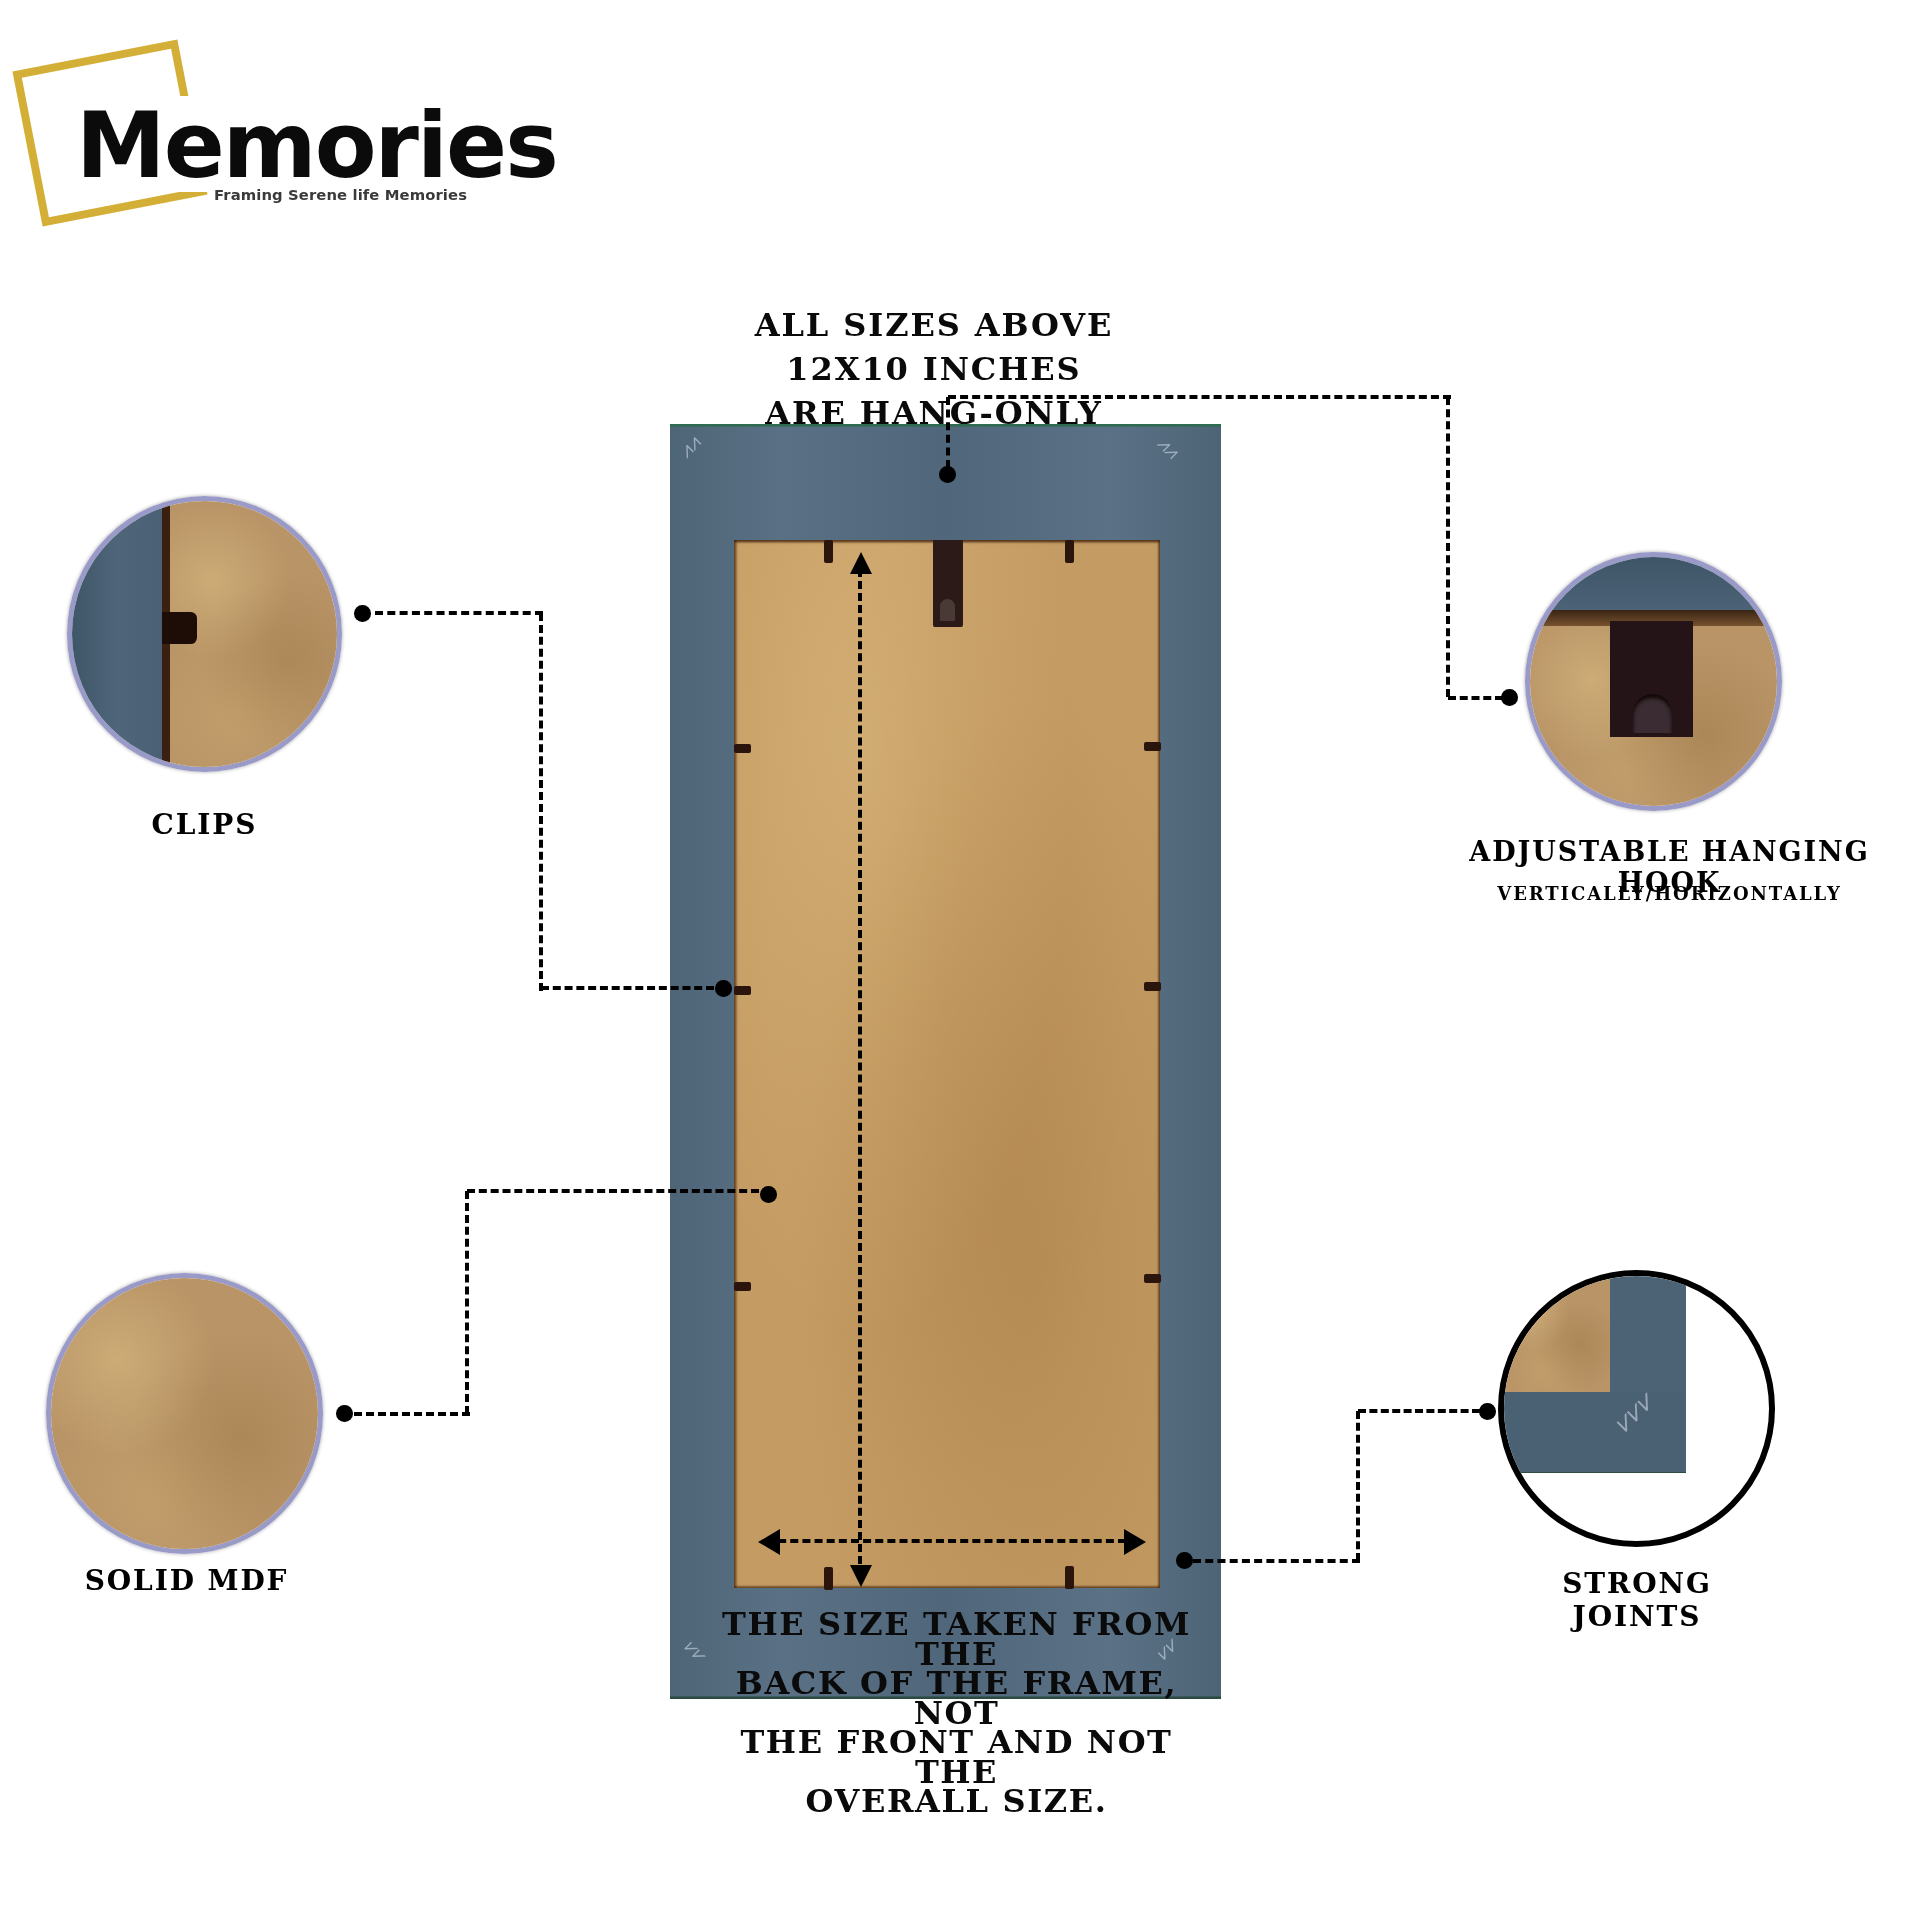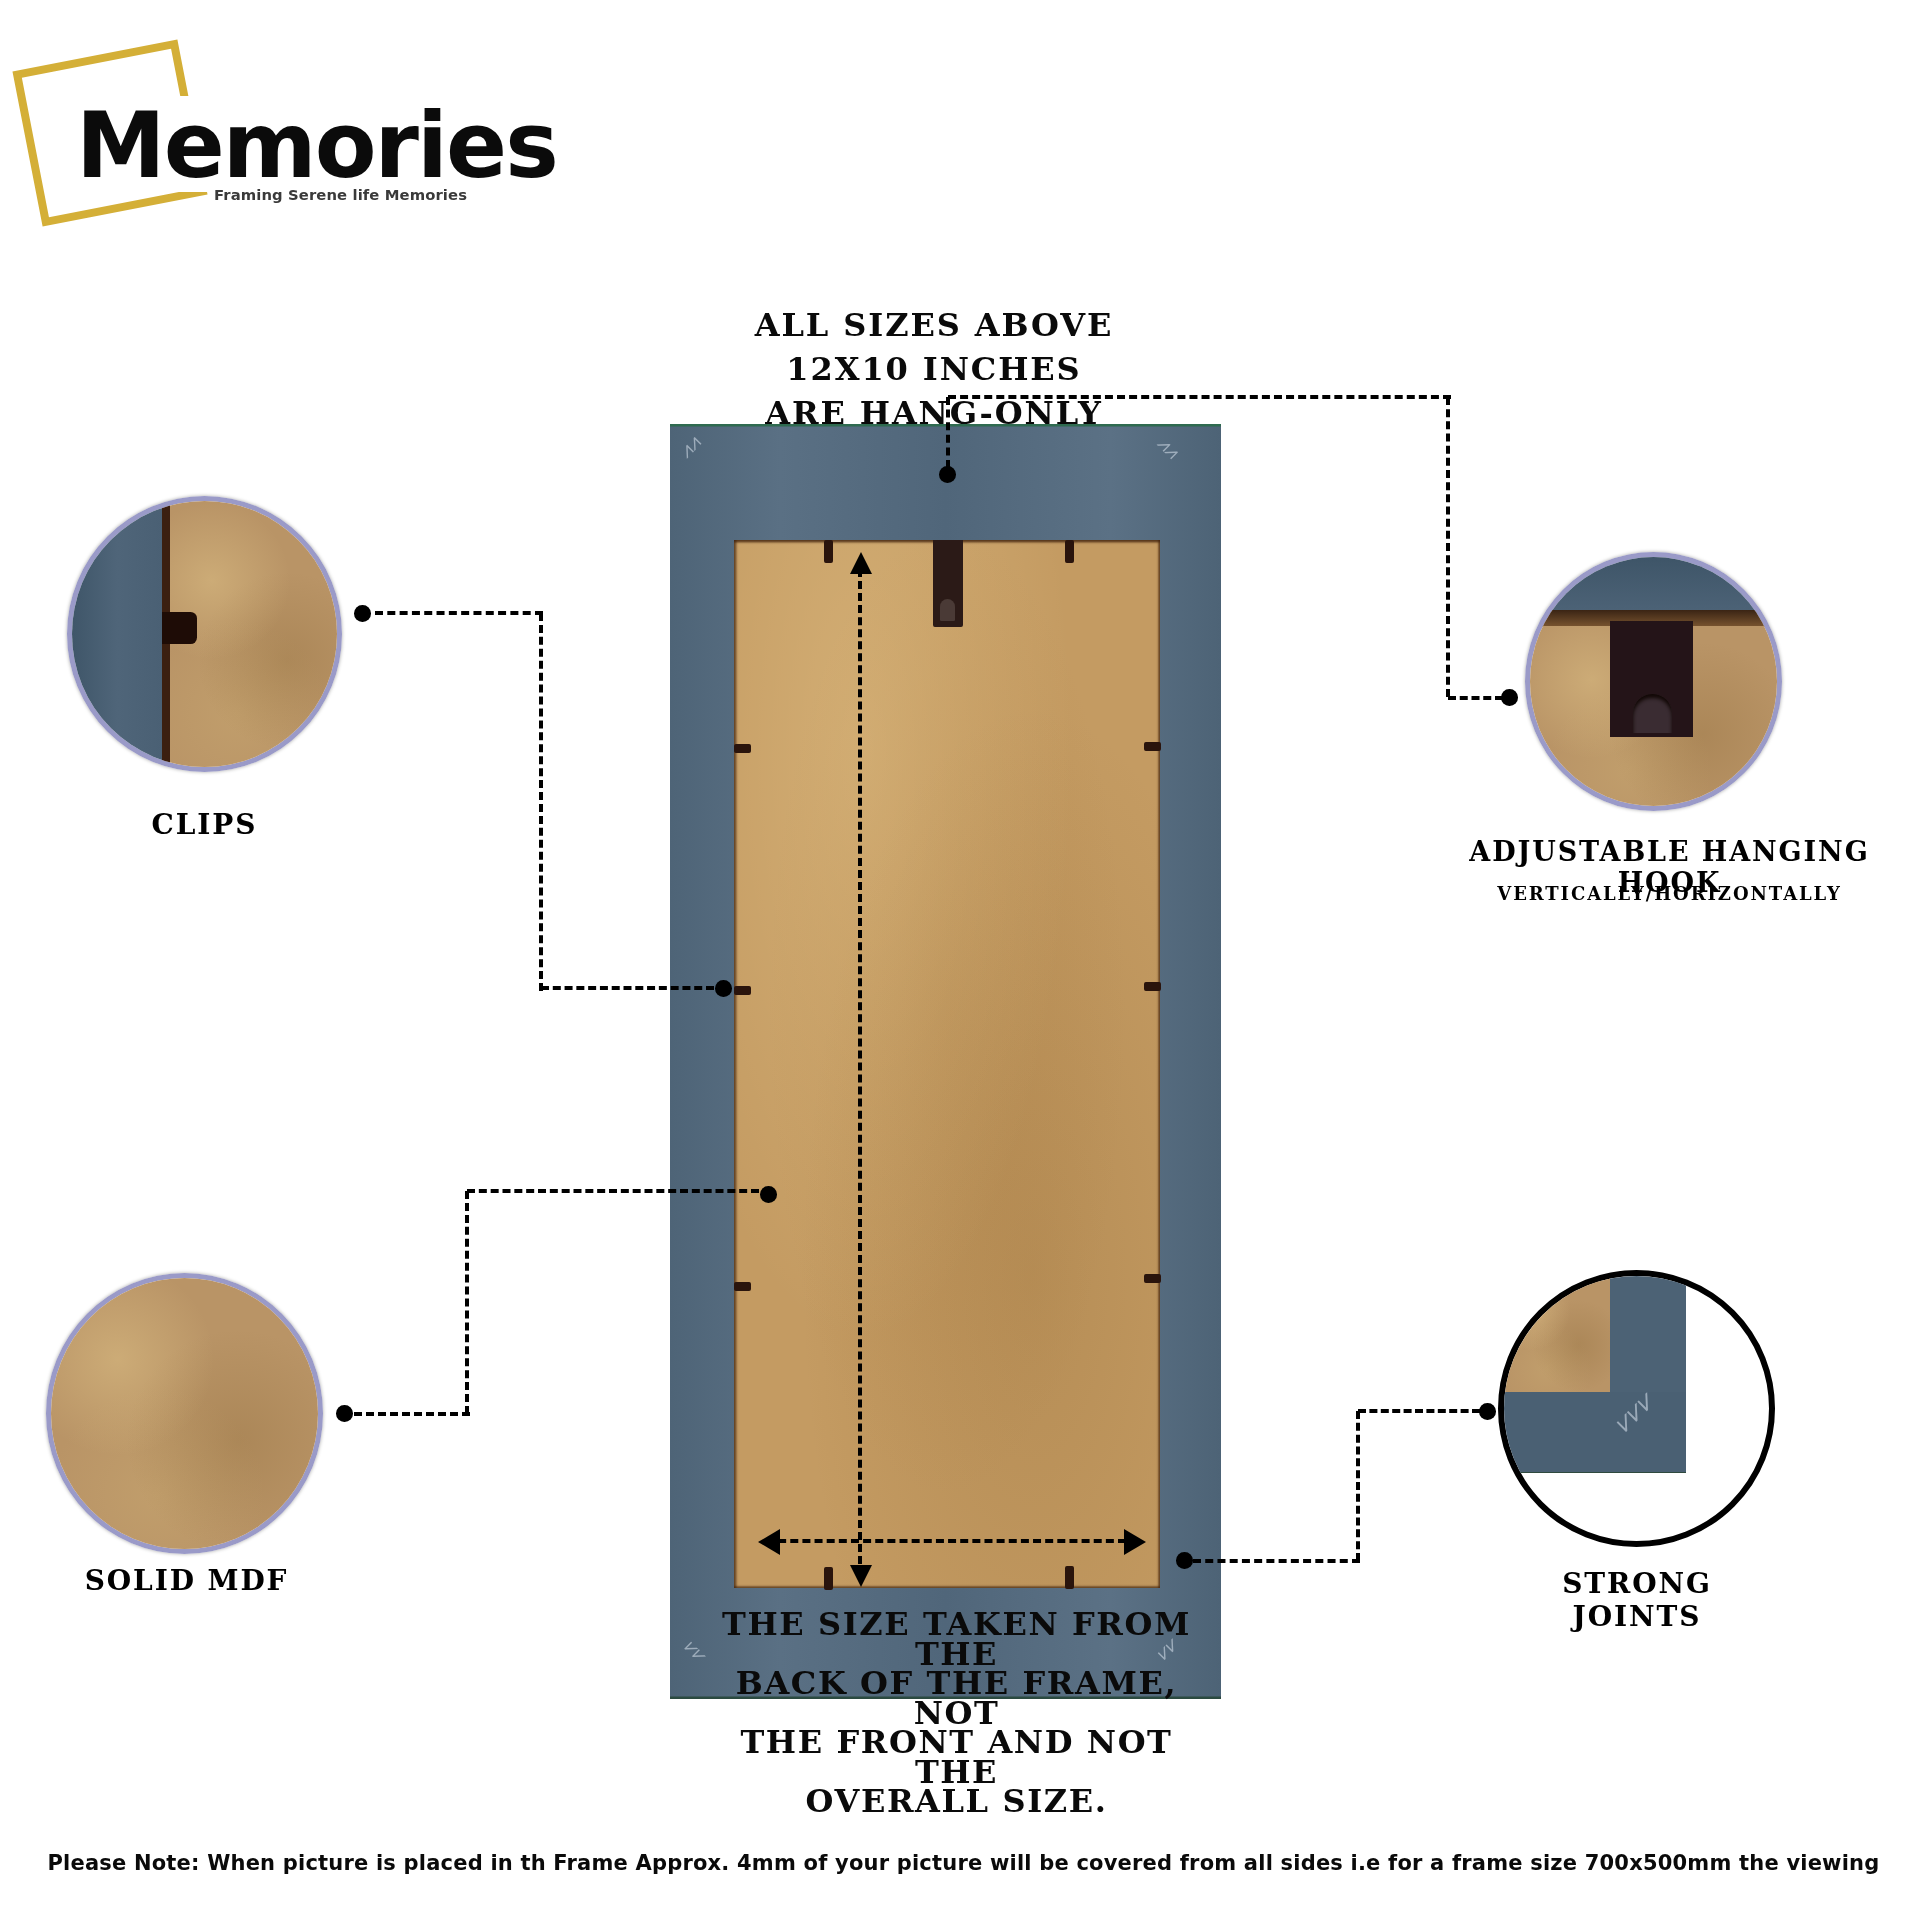--- a/index.html
+++ b/index.html
@@ -168,15 +168,14 @@
 <div class="label label-lg" style="left:1496px;top:1567px;width:282px;">Strong Joints</div>
 
 <div class="caption cap-bottom">
   <div>The Size taken from the</div>
   <div>back of the frame, not</div>
   <div>the front and not the</div>
   <div>overall size.</div>
 </div>
 
 <div class="note">
-  <div>Please Note: When picture is placed in th Frame Approx. 4mm of your picture will be covered from all sides i.e for a frame size 700x500mm the viewing</div>
 </div>
 
 
 </body></html>

